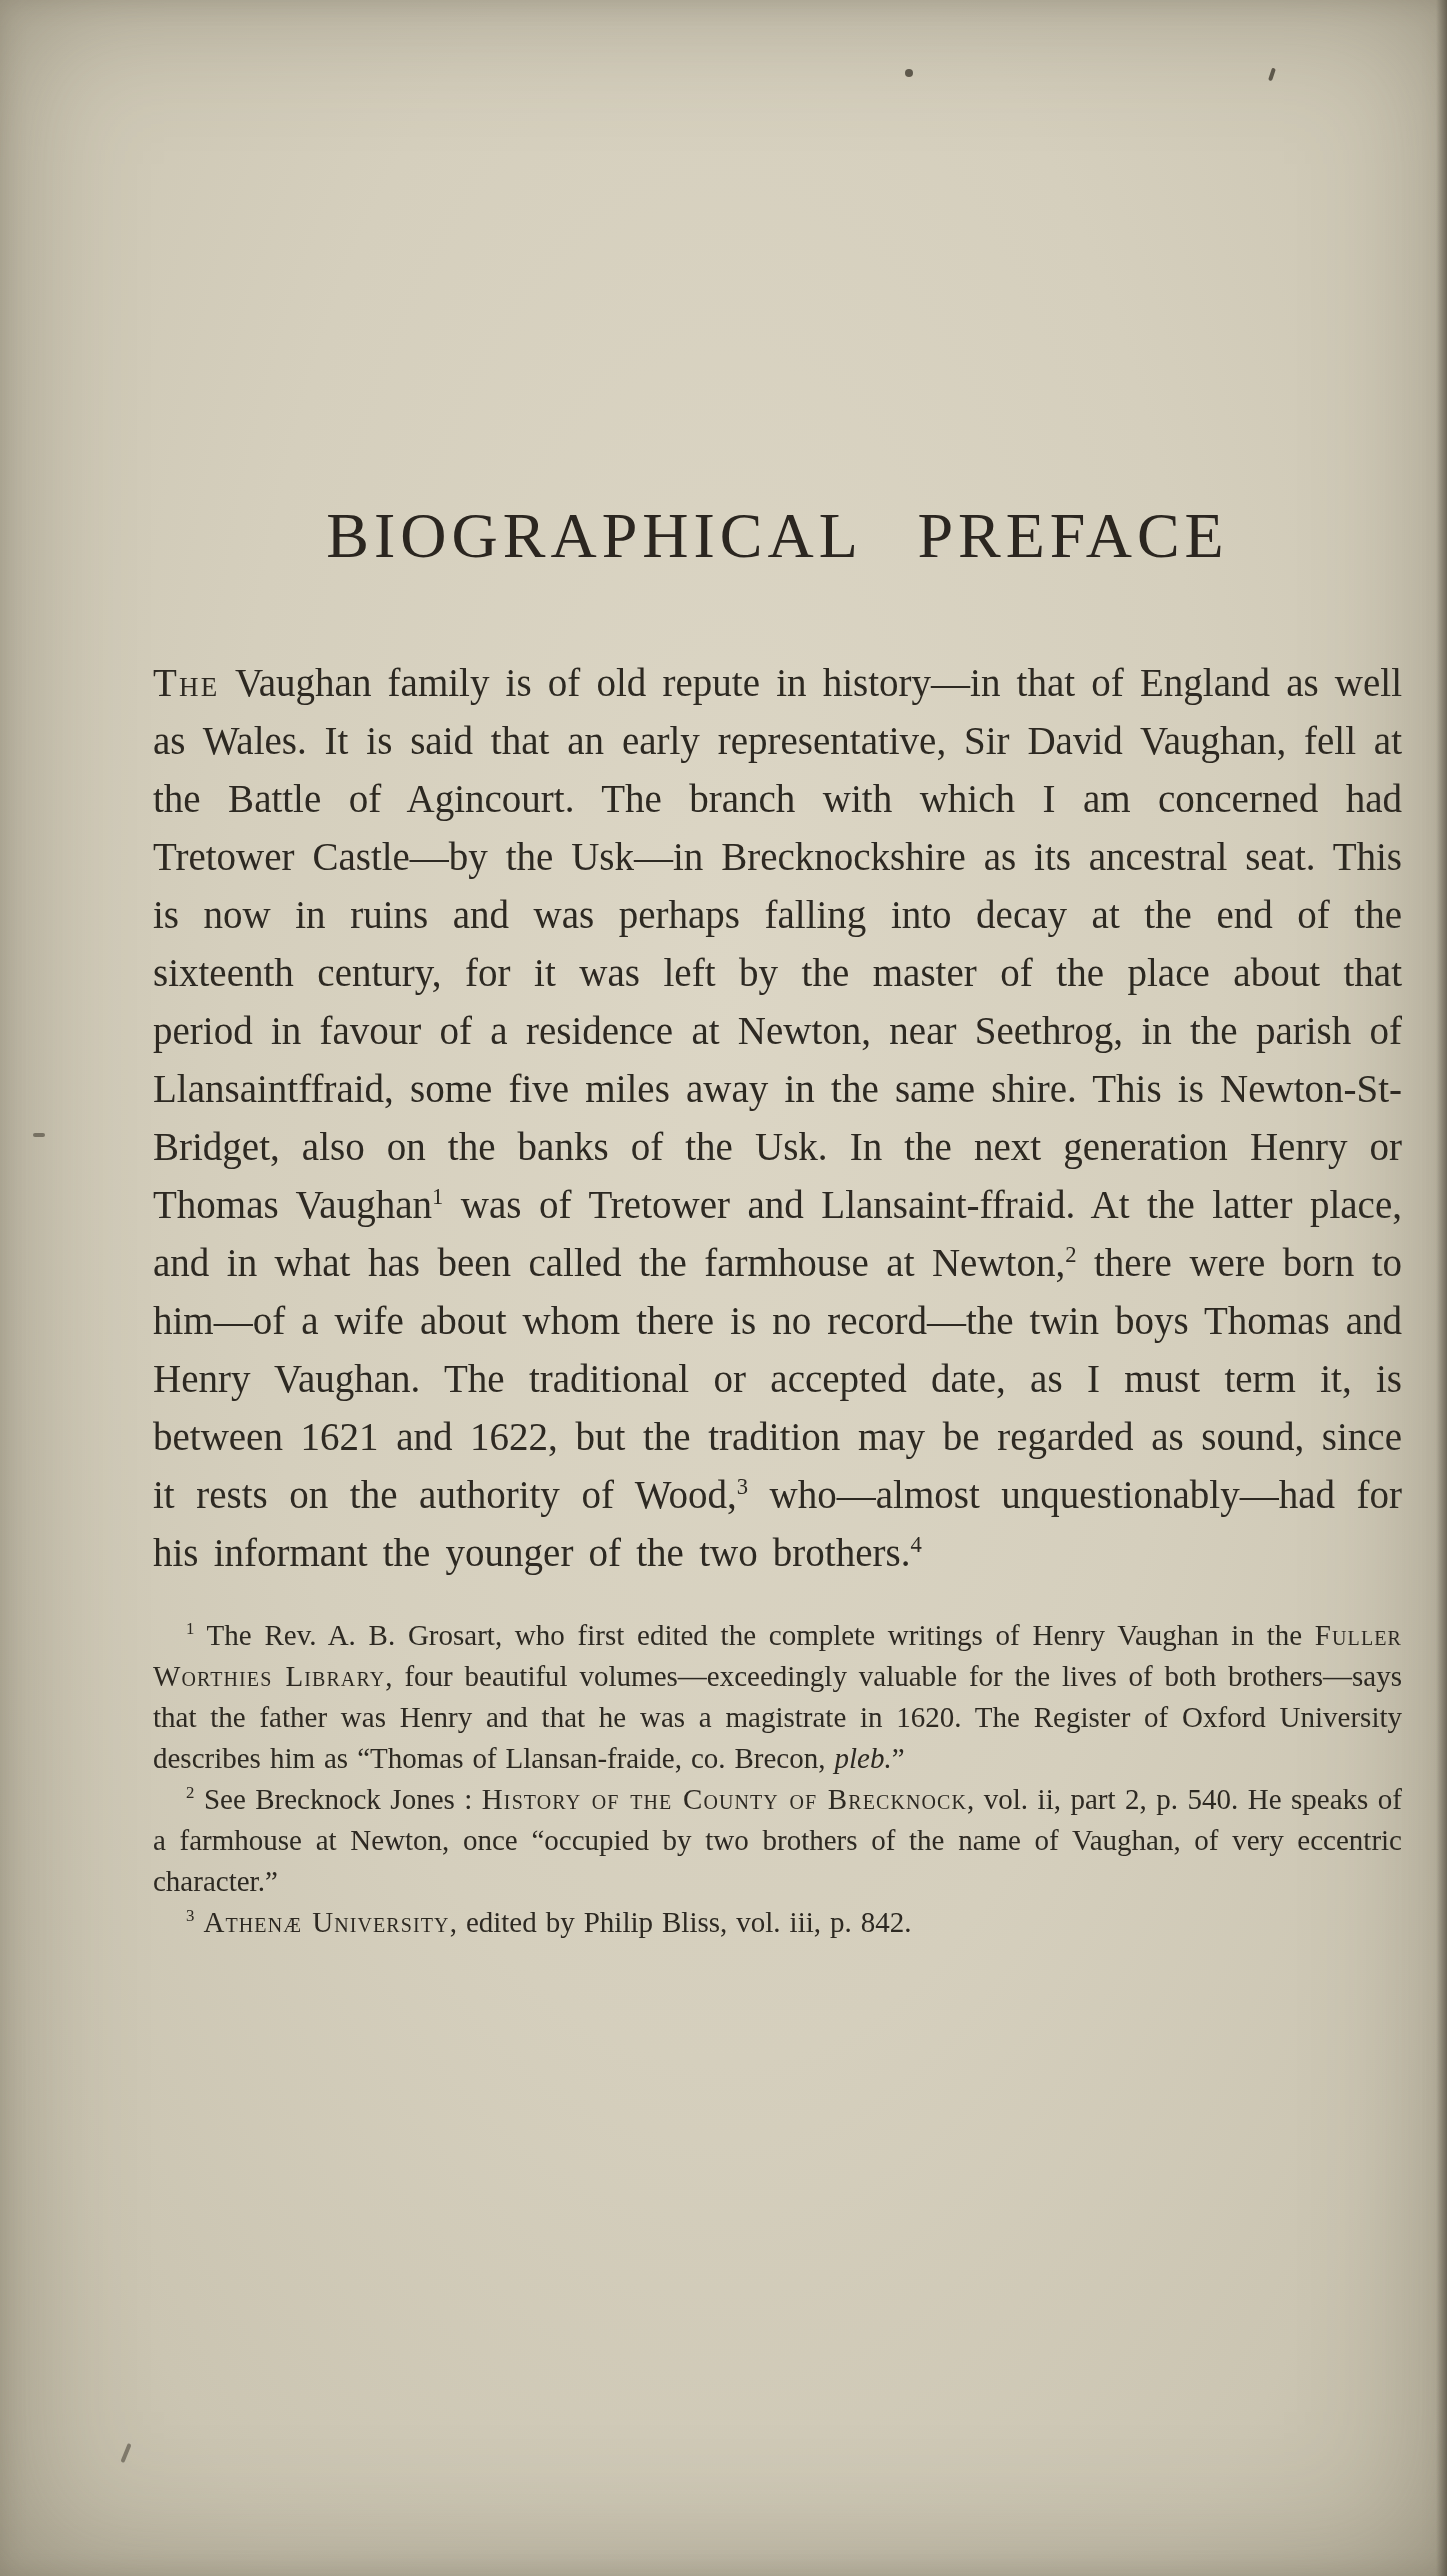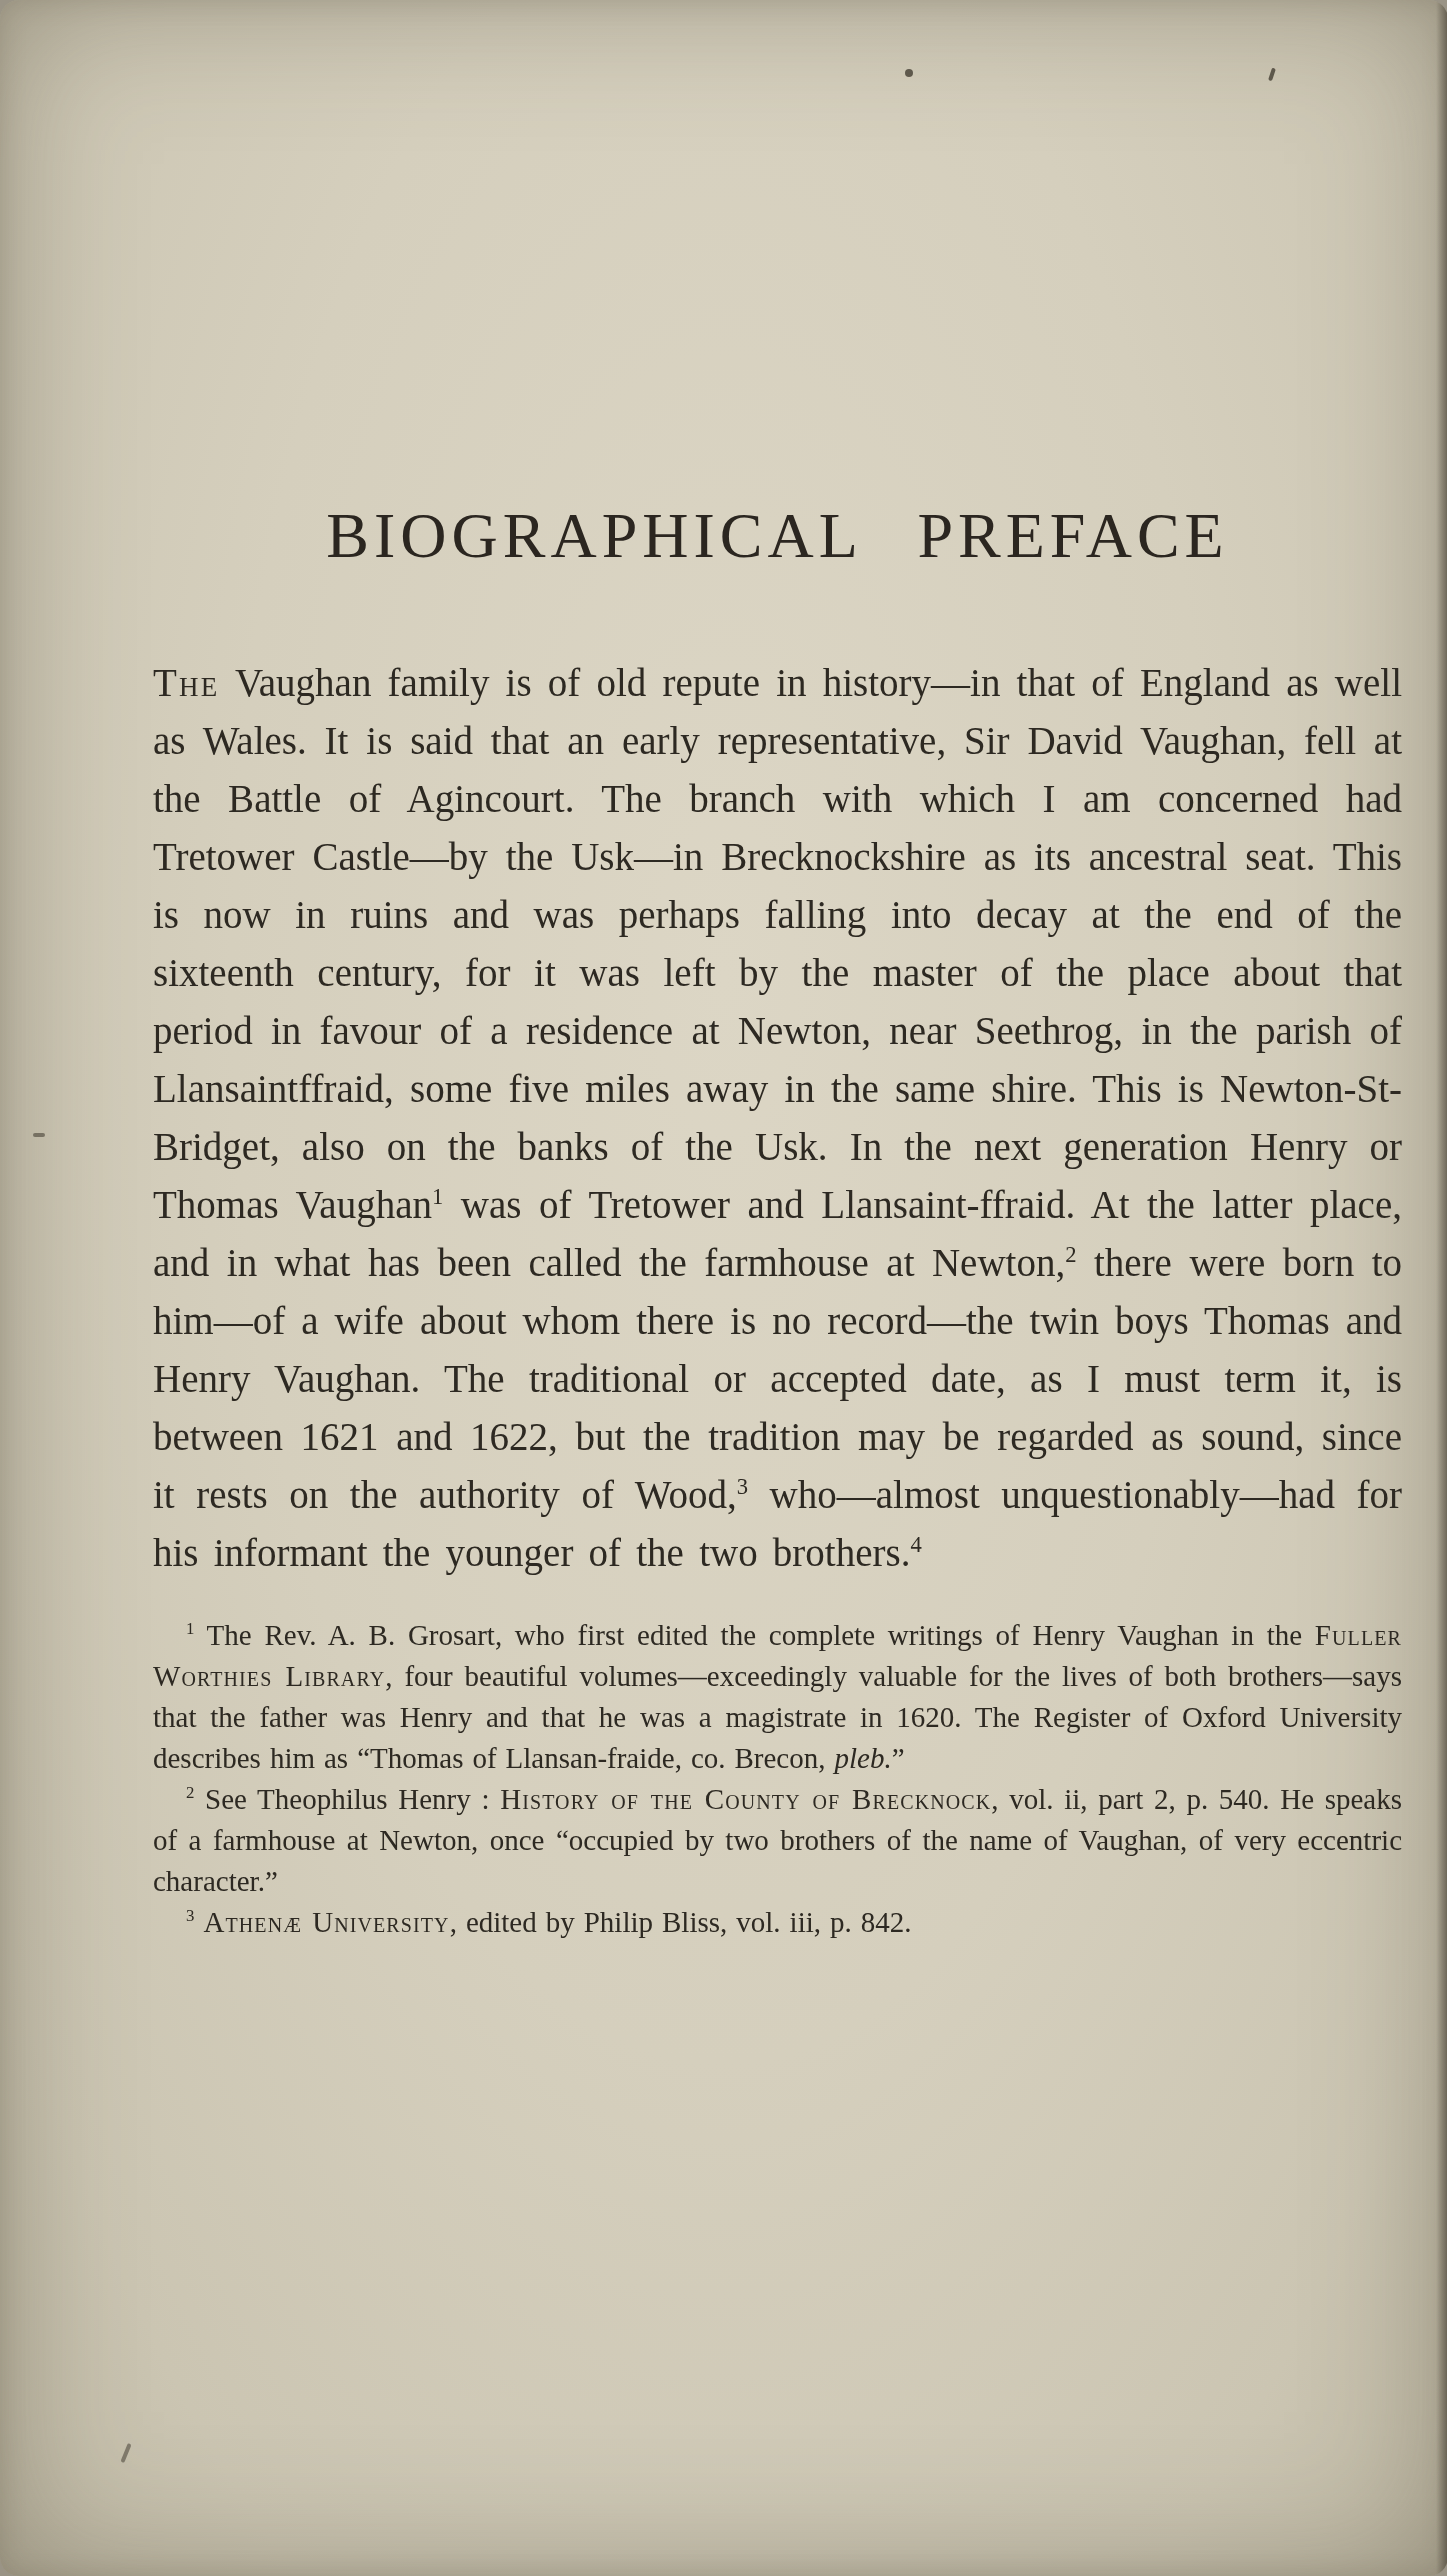--- a/index.html
+++ b/index.html
@@ -10,21 +10,20 @@
   .page {
     position: relative;
     width: 1448px;
     height: 2576px;
     margin: 0 auto;
     background:
       radial-gradient(ellipse at 50% 38%, #dcd6c5 0%, #d5cfbd 48%, #cbc5b2 82%, #bfb9a5 100%);
     font-family: "Liberation Serif", "DejaVu Serif", serif;
     color: #2d2922;
     overflow: hidden;
-    border-radius: 19px;
   }
   
   .page::before {
     content: "";
     position: absolute;
     inset: 0;
     pointer-events: none;
     box-shadow: inset 0 0 137px rgba(92, 84, 66, 0.45), inset 0 0 26px rgba(92, 84, 66, 0.22);
   }
   
@@ -119,21 +118,21 @@
   <div class="content">
 
     <h1 class="title">BIOGRAPHICAL PREFACE</h1>
 
     <p class="body-text"><span class="lead">The</span><span> Vaughan family is of old repute in history—in that of England as well as Wales. It is said that an early representative, Sir David Vaughan, fell at the Battle of Agincourt. The branch with which I am concerned had Tretower Castle—by the Usk—in Brecknockshire as its ancestral seat. This is now in ruins and was perhaps falling into decay at the end of the sixteenth century, for it was left by the master of the place about that period in favour of a residence at Newton, near Seethrog, in the parish of Llansaintffraid, some five miles away in the same shire. This is Newton-St-Bridget, also on the banks of the Usk. In the next generation Henry or Thomas Vaughan</span><sup class="fnref">1</sup><span> was of Tretower and Llansaint-ffraid. At the latter place, and in what has been called the farmhouse at Newton,</span><sup class="fnref">2</sup><span> there were born to him—of a wife about whom there is no record—the twin boys Thomas and Henry Vaughan. The traditional or accepted date, as I must term it, is between 1621 and 1622, but the tradition may be regarded as sound, since it rests on the authority of Wood,</span><sup class="fnref">3</sup><span> who—almost unquestionably—had for his informant the younger of the two brothers.</span><sup class="fnref">4</sup></p>
 
     <div class="footnotes">
 
       <p class="footnote"><sup class="fnref">1</sup><span> The Rev. A. B. Grosart, who first edited the complete writings of Henry Vaughan in the </span><span class="sc">Fuller Worthies Library</span><span>, four beautiful volumes—exceedingly valuable for the lives of both brothers—says that the father was Henry and that he was a magistrate in 1620. The Register of Oxford University describes him as “Thomas of Llansan-fraide, co. Brecon, </span><span class="it">pleb.</span><span>”</span></p>
 
-      <p class="footnote"><sup class="fnref">2</sup><span> See Theophilus Henry : </span><span class="sc">History of the County of Brecknock</span><span>, vol. ii, part 2, p. 540. He speaks of a farmhouse at Newton, once “occupied by two brothers of the name of Vaughan, of very eccentric character.”</span></p>
+      <p class="footnote"><sup class="fnref">2</sup><span> See Brecknock Jones : </span><span class="sc">History of the County of Brecknock</span><span>, vol. ii, part 2, p. 540. He speaks of a farmhouse at Newton, once “occupied by two brothers of the name of Vaughan, of very eccentric character.”</span></p>
 
       <p class="footnote"><sup class="fnref">3</sup><span> </span><span class="sc">Athenæ University</span><span>, edited by Philip Bliss, vol. iii, p. 842.</span></p>
 
 
     </div>
 
 
   </div>
 </div>
 

